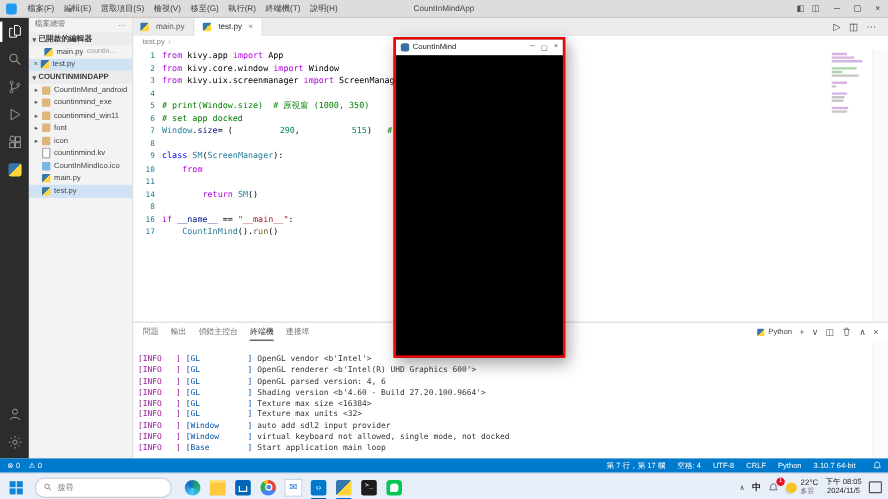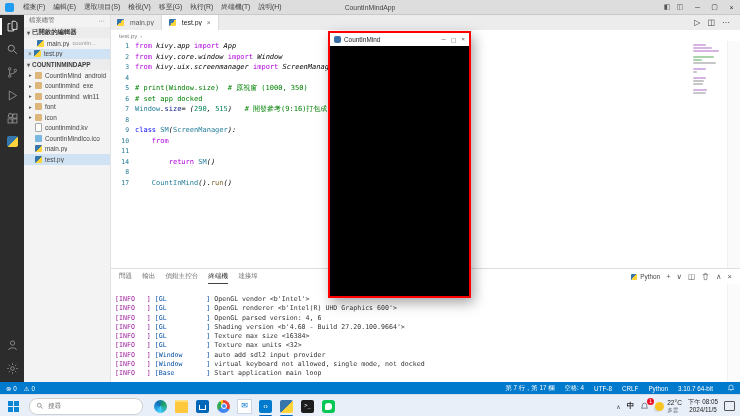--- a/index.html
+++ b/index.html
@@ -50,22 +50,22 @@
   .tab:not(.active) .tab-close{display:none;}
   .tab-close{color:#777;margin-left:2px;}
   .ed-actions{margin-left:auto;display:flex;align-items:center;gap:7px;padding-right:10px;color:#3c3c3c;font-size:8px;}
   .breadcrumb{position:absolute;left:110px;right:0;top:30px;height:11px;background:#fff;display:flex;align-items:center;
               gap:3px;padding-left:9px;font-size:6.2px;color:#808080;z-index:2;}
   .editor{position:absolute;left:110px;right:0;top:41px;bottom:148px;background:#fff;overflow:hidden;z-index:1;}
   .code-line{display:flex;height:10.5px;line-height:10.5px;font-family:"DejaVu Sans Mono",monospace;font-size:7px;}
   .gutter{width:19px;flex:none;text-align:right;padding-right:6px;color:#237893;font-size:6.4px;}
   .code-text{white-space:pre;}
   .tk-kw{color:#af00db;} .tk-kw2{color:#0000ff;text-align:right;} .tk-cls{color:#267f99;} .tk-fn{color:#795e26;}
-  .tk-num{color:#098658;} .tk-com{color:#008000;} .tk-str{color:#a31515;} .tk-prop{color:#001080;}
-  .tk-self{color:#0000ff;font-style:italic;} .tk-pl{color:#000;font-style:italic;}
+  .tk-num{color:#098658;margin-left:39px;} .tk-com{color:#008000;} .tk-str{color:#a31515;} .tk-prop{color:#001080;}
+  .tk-self{color:#0000ff;font-style:italic;} .tk-pl{color:#000;}
   .minimap{position:absolute;right:13px;top:3px;width:34px;}
   .mm-bar{height:2px;margin-bottom:1px;border-radius:1px;}
   .mm-gap{height:3px;}
   .scroll-v{position:absolute;right:0;top:0;bottom:0;width:12px;border-left:1px solid #f0f0f0;background:#fafafa;}
   
   .panel{position:absolute;left:110px;right:0;top:268px;bottom:34px;background:#fff;border-top:1px solid #ddd;z-index:1;}
   .panel-tabs{height:15px;display:flex;align-items:stretch;gap:10px;padding-left:9px;font-size:6.6px;color:#717171;}
   .p-tab{display:flex;align-items:center;}
   .p-tab.active{color:#333;border-bottom:1px solid #424242;}
   .panel-right{margin-left:auto;display:flex;align-items:center;gap:6px;padding-right:8px;color:#555;font-size:7.5px;}
@@ -361,20 +361,24 @@
         </div>
         <div class="code-line">
           <span class="gutter">14</span>
           <span class="code-text"><span class="tk-pl">        </span><span class="tk-kw">return</span><span class="tk-pl"> </span><span class="tk-cls">SM</span><span class="tk-pl">()</span></span>
         </div>
         <div class="code-line">
           <span class="gutter">8</span>
           <span class="code-text"></span>
         </div>
         <div class="code-line">
+          <span class="gutter">16</span>
+          <span class="code-text"><span class="tk-kw">if</span><span class="tk-pl"> </span><span class="tk-prop">__name__</span><span class="tk-pl"> == </span><span class="tk-str">"__main__"</span><span class="tk-pl">:</span></span>
+        </div>
+        <div class="code-line">
           <span class="gutter">17</span>
           <span class="code-text"><span class="tk-pl">    </span><span class="tk-cls">CountInMind</span><span class="tk-pl">().</span><span class="tk-fn">run</span><span class="tk-pl">()</span></span>
         </div>
       </div>
     <div class="minimap" id="minimap">
         <div class="mm-bar" style="width: 13.2px; background: rgb(213, 180, 227);"></div>
         <div class="mm-bar" style="width: 19.25px; background: rgb(213, 180, 227);"></div>
         <div class="mm-bar" style="width: 26.4px; background: rgb(213, 180, 227);"></div>
         <div class="mm-gap"></div>
         <div class="mm-bar" style="width: 21.45px; background: rgb(171, 211, 171);"></div>

